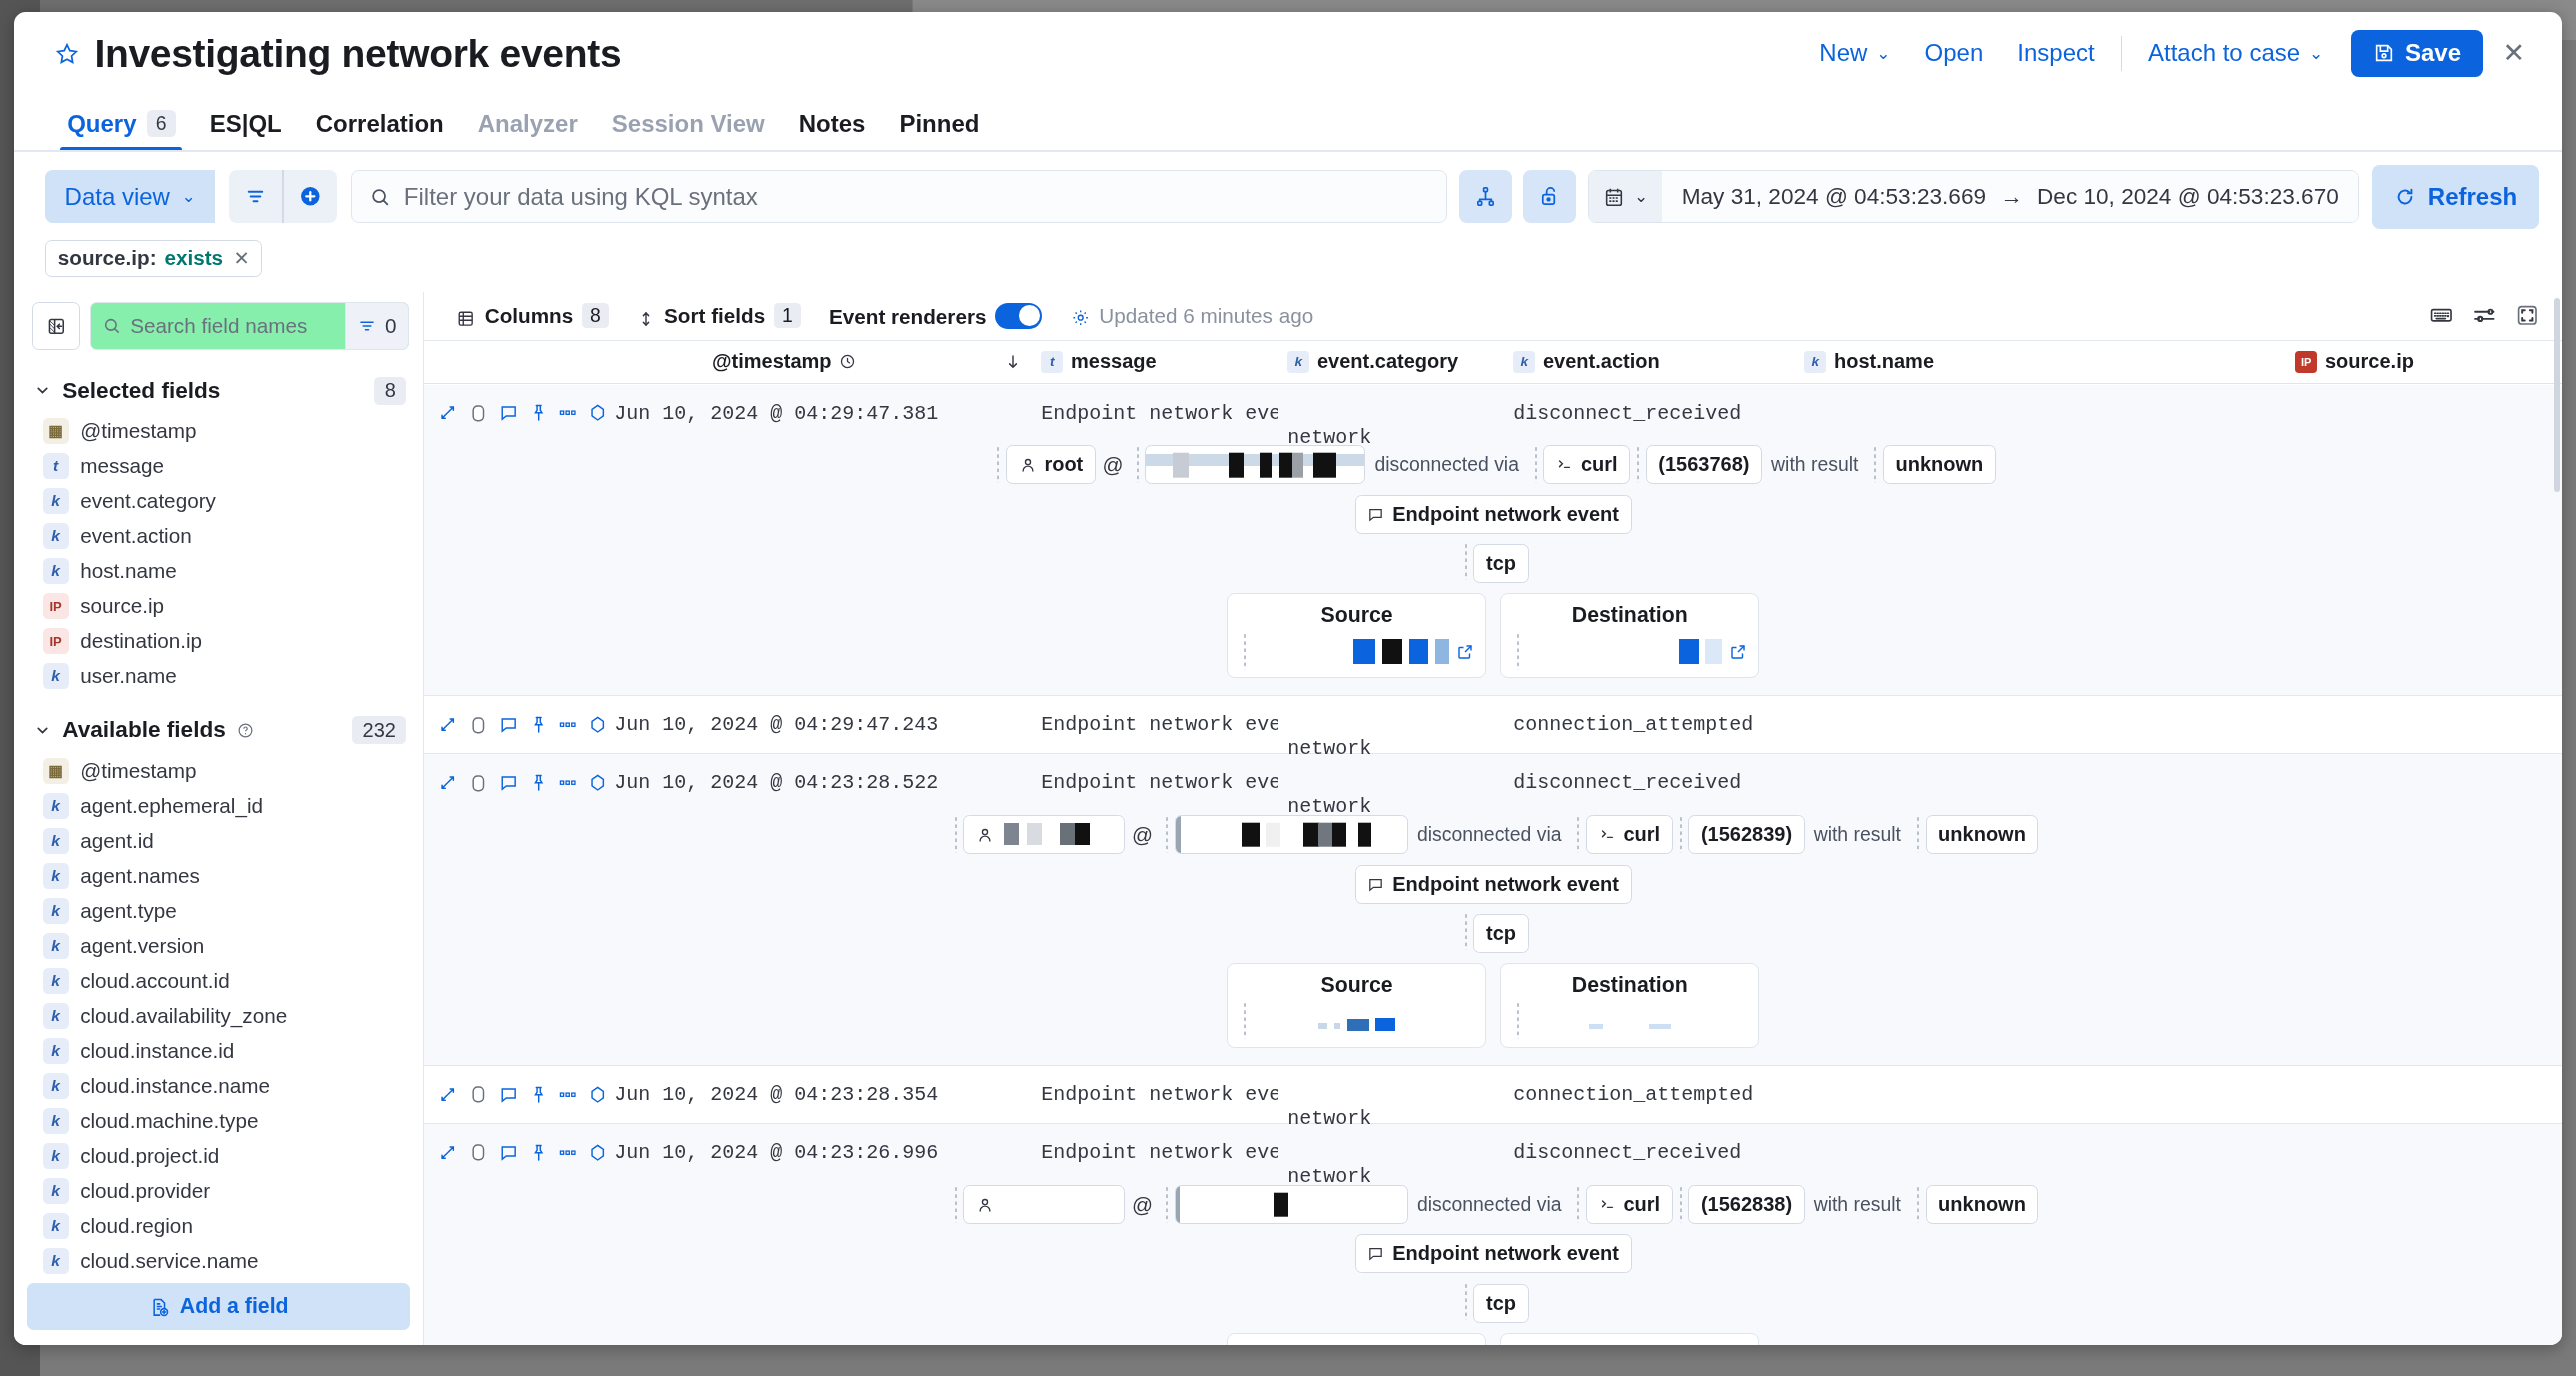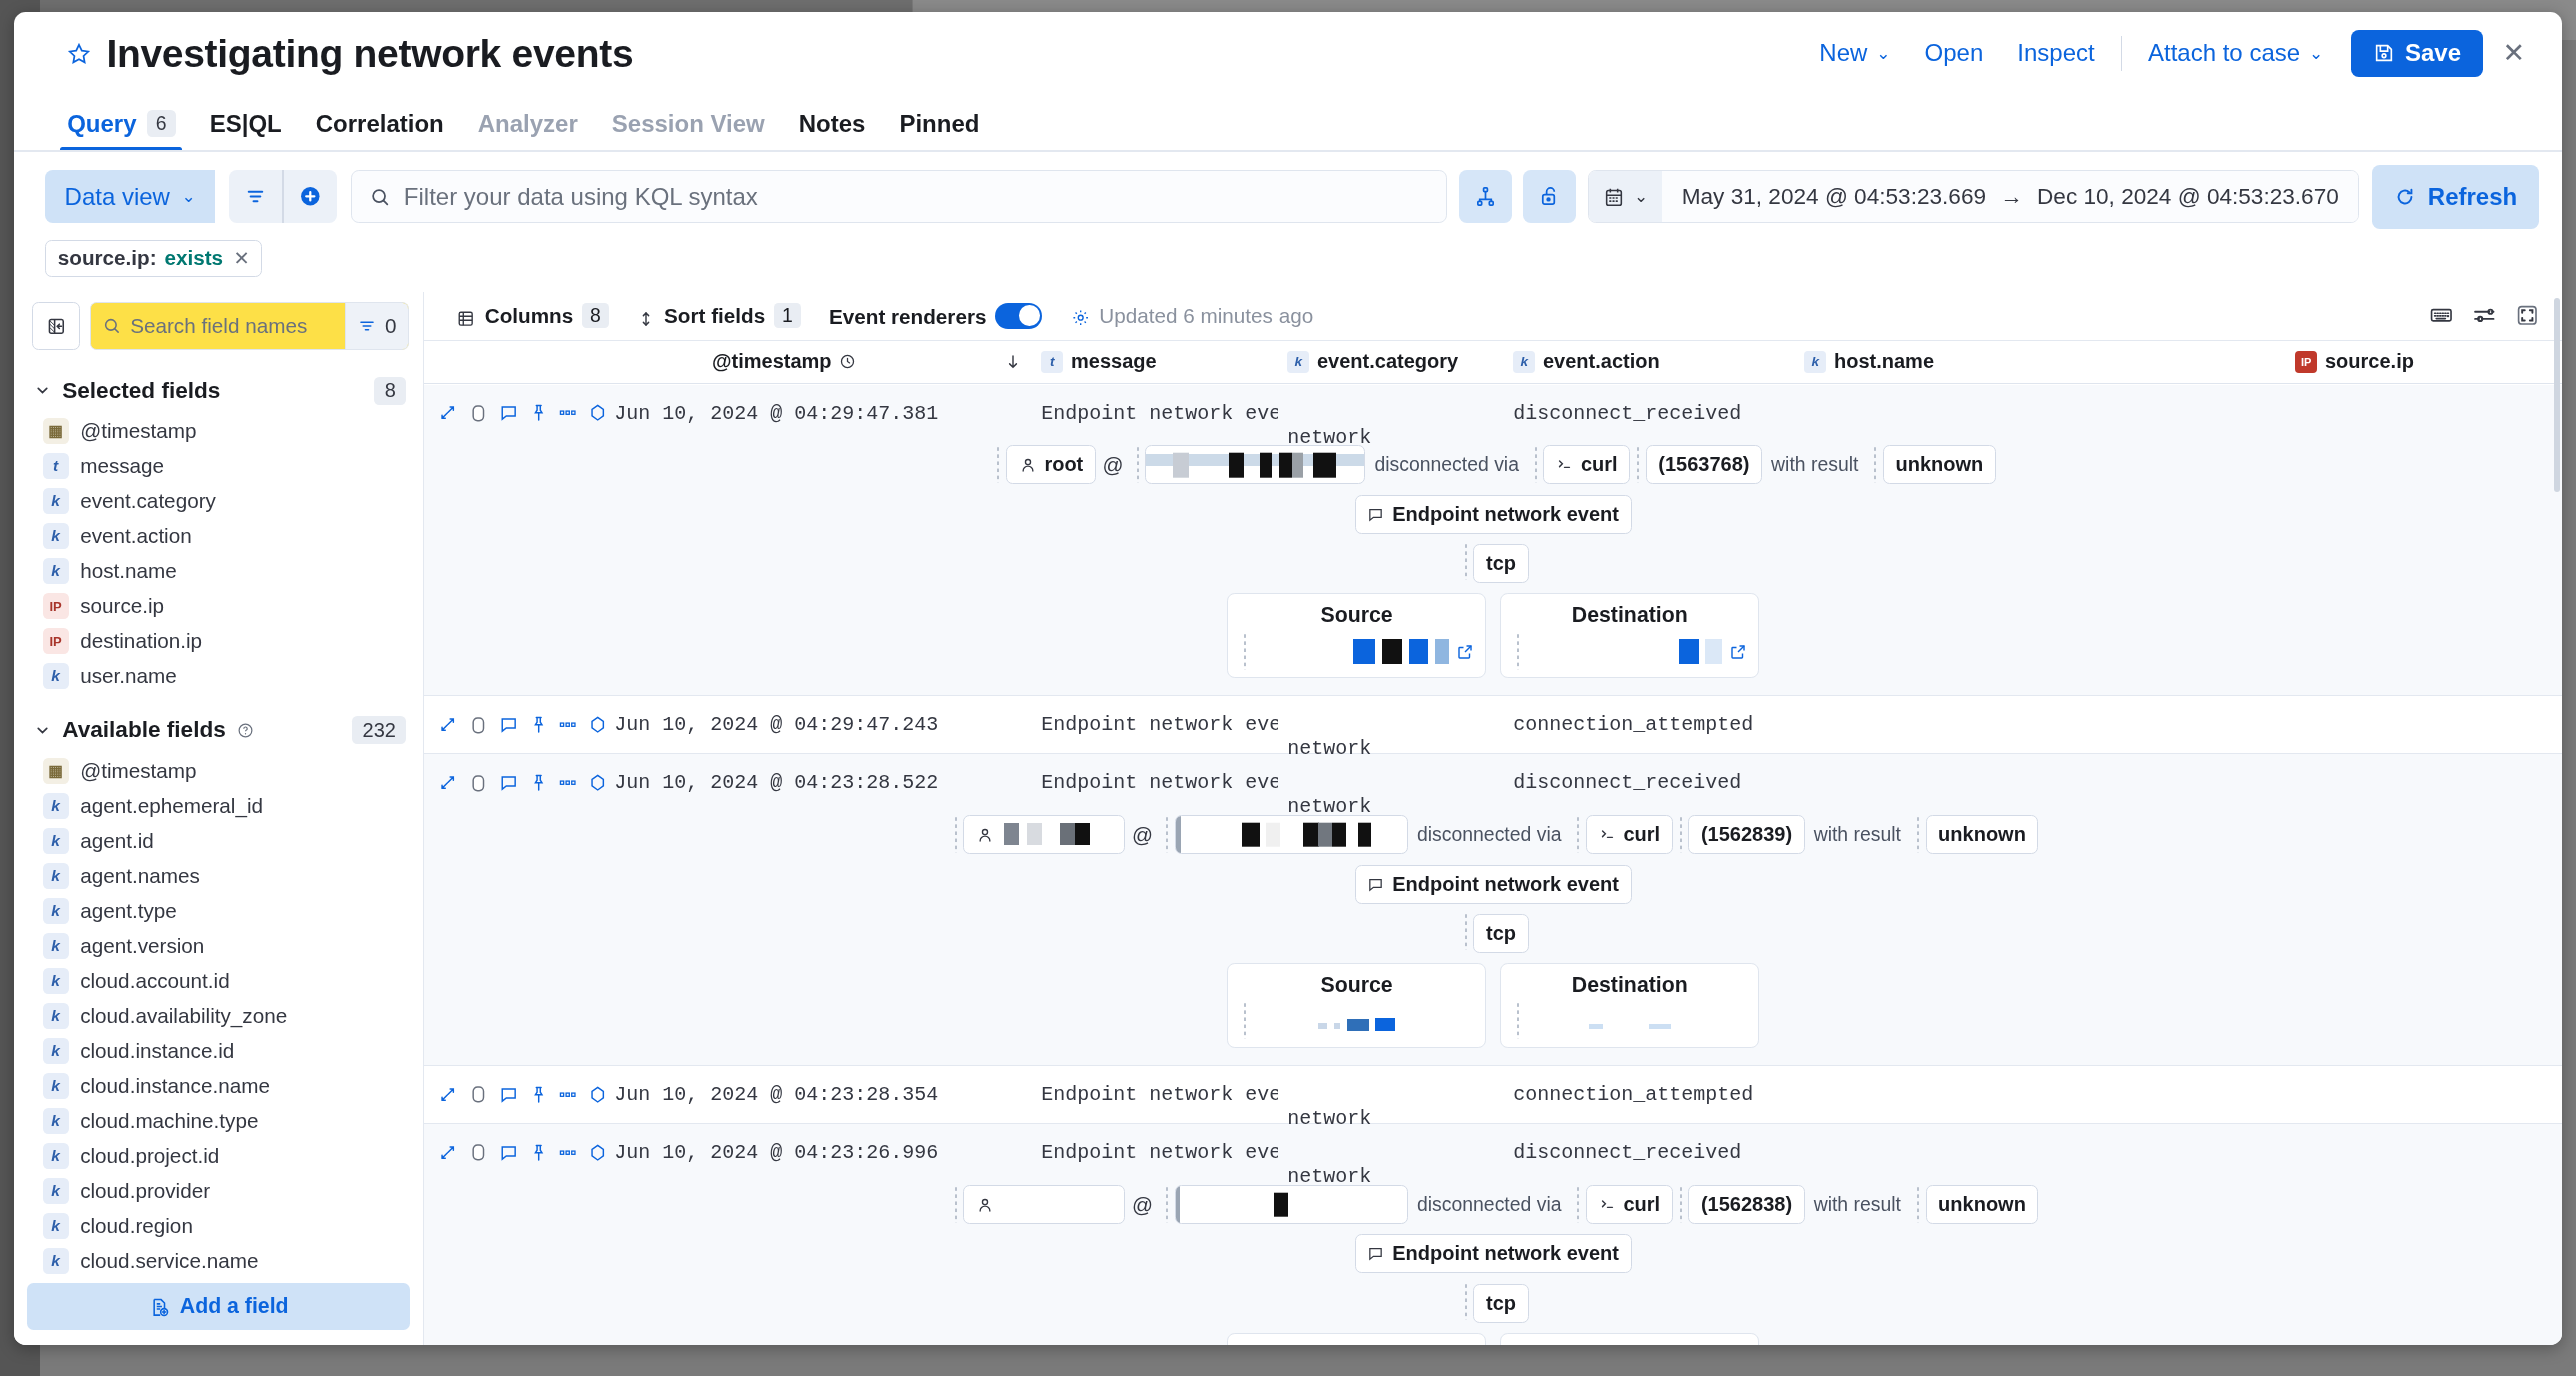--- a/index.html
+++ b/index.html
@@ -16,21 +16,21 @@
   .strip-top { position:absolute; left:0; top:0; width:2576px; height:40px; background:#7a7a7a; }
   .strip-top .seg { position:absolute; top:0; height:40px; background:#8a8a8a; }
 
   .flyout {
     position:absolute; left:14.2px; top:11.6px; width:2548px; height:1333px;
     background:#ffffff; border-radius:11.6px; overflow:hidden;
     box-shadow:0 3.9px 15.5px rgba(0,0,0,.28);
   }
 
   
-  .hdr { position:relative; height:84px;margin-left:12px; }
+  .hdr { position:relative; height:84px; }
   .hdr-title { position:absolute; left:40px; top:20.7px; display:flex; align-items:center; gap:14.2px; }
   .star { width:26px;height:26px; color:#0b64dd; flex:0 0 auto; }
   .hdr-title h1 { font-size:39px; font-weight:700; color:#1a1c21; letter-spacing:-0.3px; white-space:nowrap; }
 
   .hdr-actions { position:absolute; right:23px; top:18px; display:flex; align-items:center; gap:0; }
   .hact { color:#0b64dd; font-size:24px; font-weight:400; padding:0 17px; white-space:nowrap; display:flex; align-items:center; gap:9px; height:47px; }
   .hact .chev { font-size:17px; }
   .vsep { width:1.3px; height:35px; background:#d3dae6; margin:0 9px; }
   .save-btn { background:#0b64dd; color:#fff; border-radius:7.8px; height:47px; padding:0 22px; display:flex; align-items:center; gap:10.3px; font-size:24px; font-weight:700; margin-left:10.3px; }
   .close-x { color:#69707d; font-size:27px; padding:0 14.2px 0 19.4px; }
@@ -64,21 +64,21 @@
   .fpill { display:inline-flex; align-items:center; gap:7.8px; border:1.3px solid #d3dae6; border-radius:6.5px; background:#fff; padding:5.2px 11.6px; font-size:20.7px; }
   .fpill .k { color:#343741; font-weight:700; }
   .fpill .v { color:#007871; font-weight:700; }
   .fpill .x { color:#69707d; font-size:19.4px; margin-left:2.6px; }
 
   
   .body { position:absolute; left:0; right:0; top:280px; bottom:0; display:flex; }
   .sidebar { width:410px; border-right:1.3px solid #e3e8f0; position:relative; background:#fff; }
   .sb-top { display:flex; align-items:center; gap:10.3px; padding:10.3px 14.2px 6.5px 18px; }
   .collapse-btn { width:48px; height:48px; border:1.3px solid #d3dae6; border-radius:6.5px; display:flex; align-items:center; justify-content:center; }
-  .sb-search { flex:1; height:48px; background:#fde047; border:1.3px solid #dfe5ee; border-radius:6.5px; display:flex; align-items:center; overflow:hidden; }
+  .sb-search { flex:1; height:48px; background:#86efac; border:1.3px solid #dfe5ee; border-radius:6.5px; display:flex; align-items:center; overflow:hidden; }
   .sb-search .ip { flex:1; display:flex; align-items:center; gap:9px; padding:0 10.3px; color:#6a717d; font-size:20.7px; white-space:nowrap; overflow:hidden; }
   .sb-search .filt { background:#eef2f8; border-left:1.3px solid #dfe5ee; height:100%; display:flex; align-items:center; gap:9px; padding:0 11.6px; }
   .sb-search .filt .n { font-size:20.7px; color:#343741; }
 
   .grp-hdr { display:flex; align-items:center; gap:11.6px; padding:14.2px 17px 9px 19.4px; }
   .grp-hdr .cv { color:#343741; font-size:17px; }
   .grp-hdr .t { font-size:22.6px; font-weight:700; color:#1a1c21; }
   .grp-hdr .q { color:#69707d; font-size:15.5px; }
   .grp-hdr .badge { margin-left:auto; background:#e9edf3; border-radius:5.2px; font-size:20px; padding:2.6px 10.3px; color:#343741; }
 

